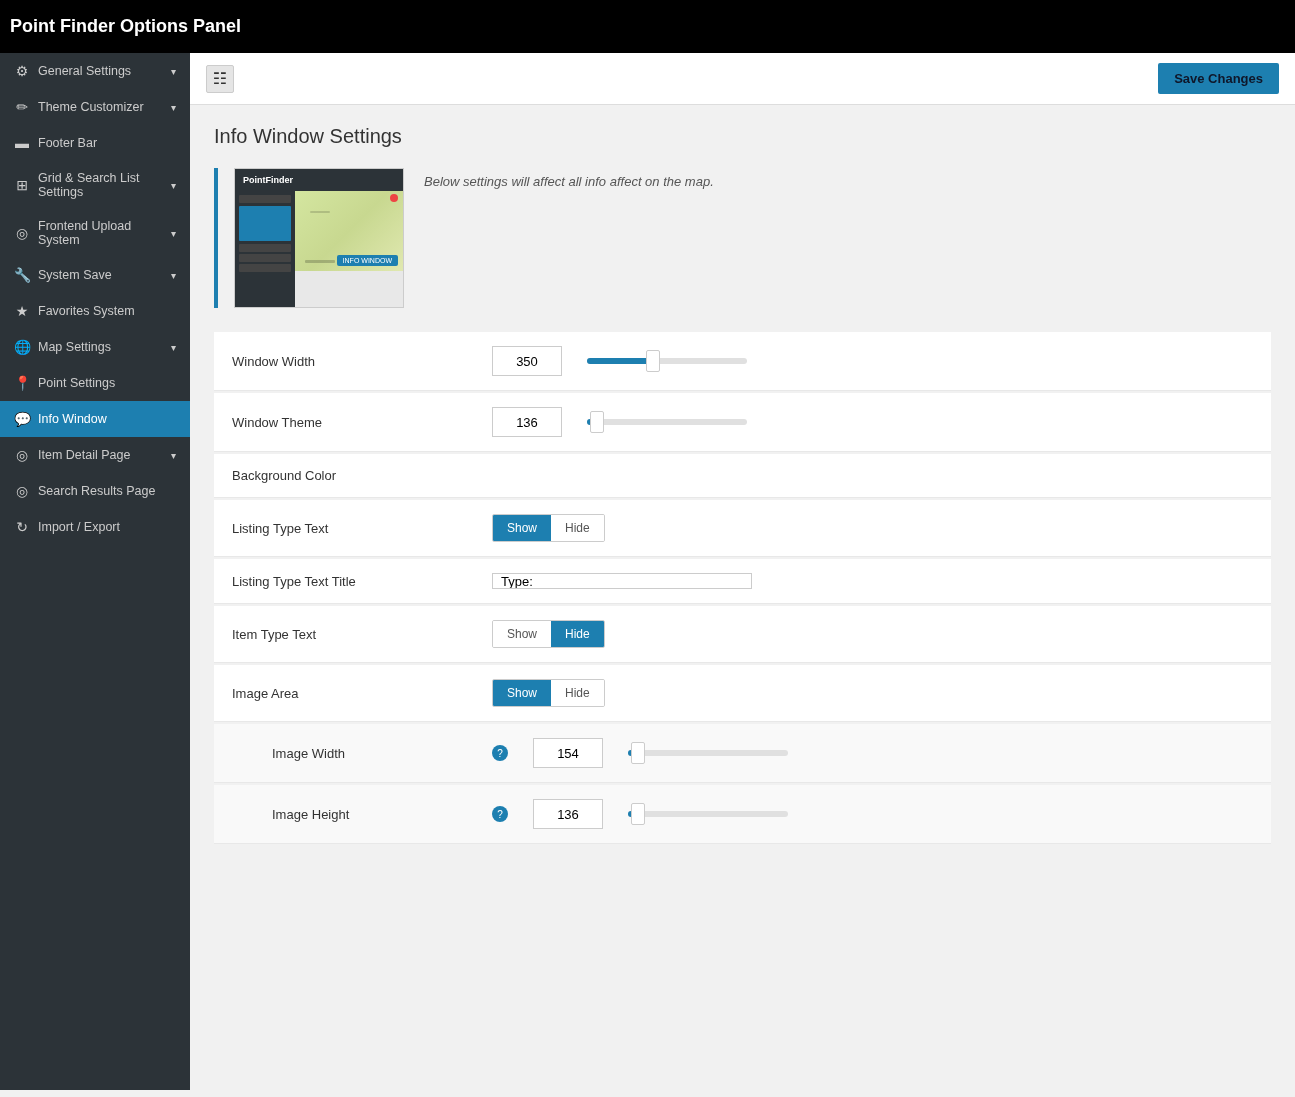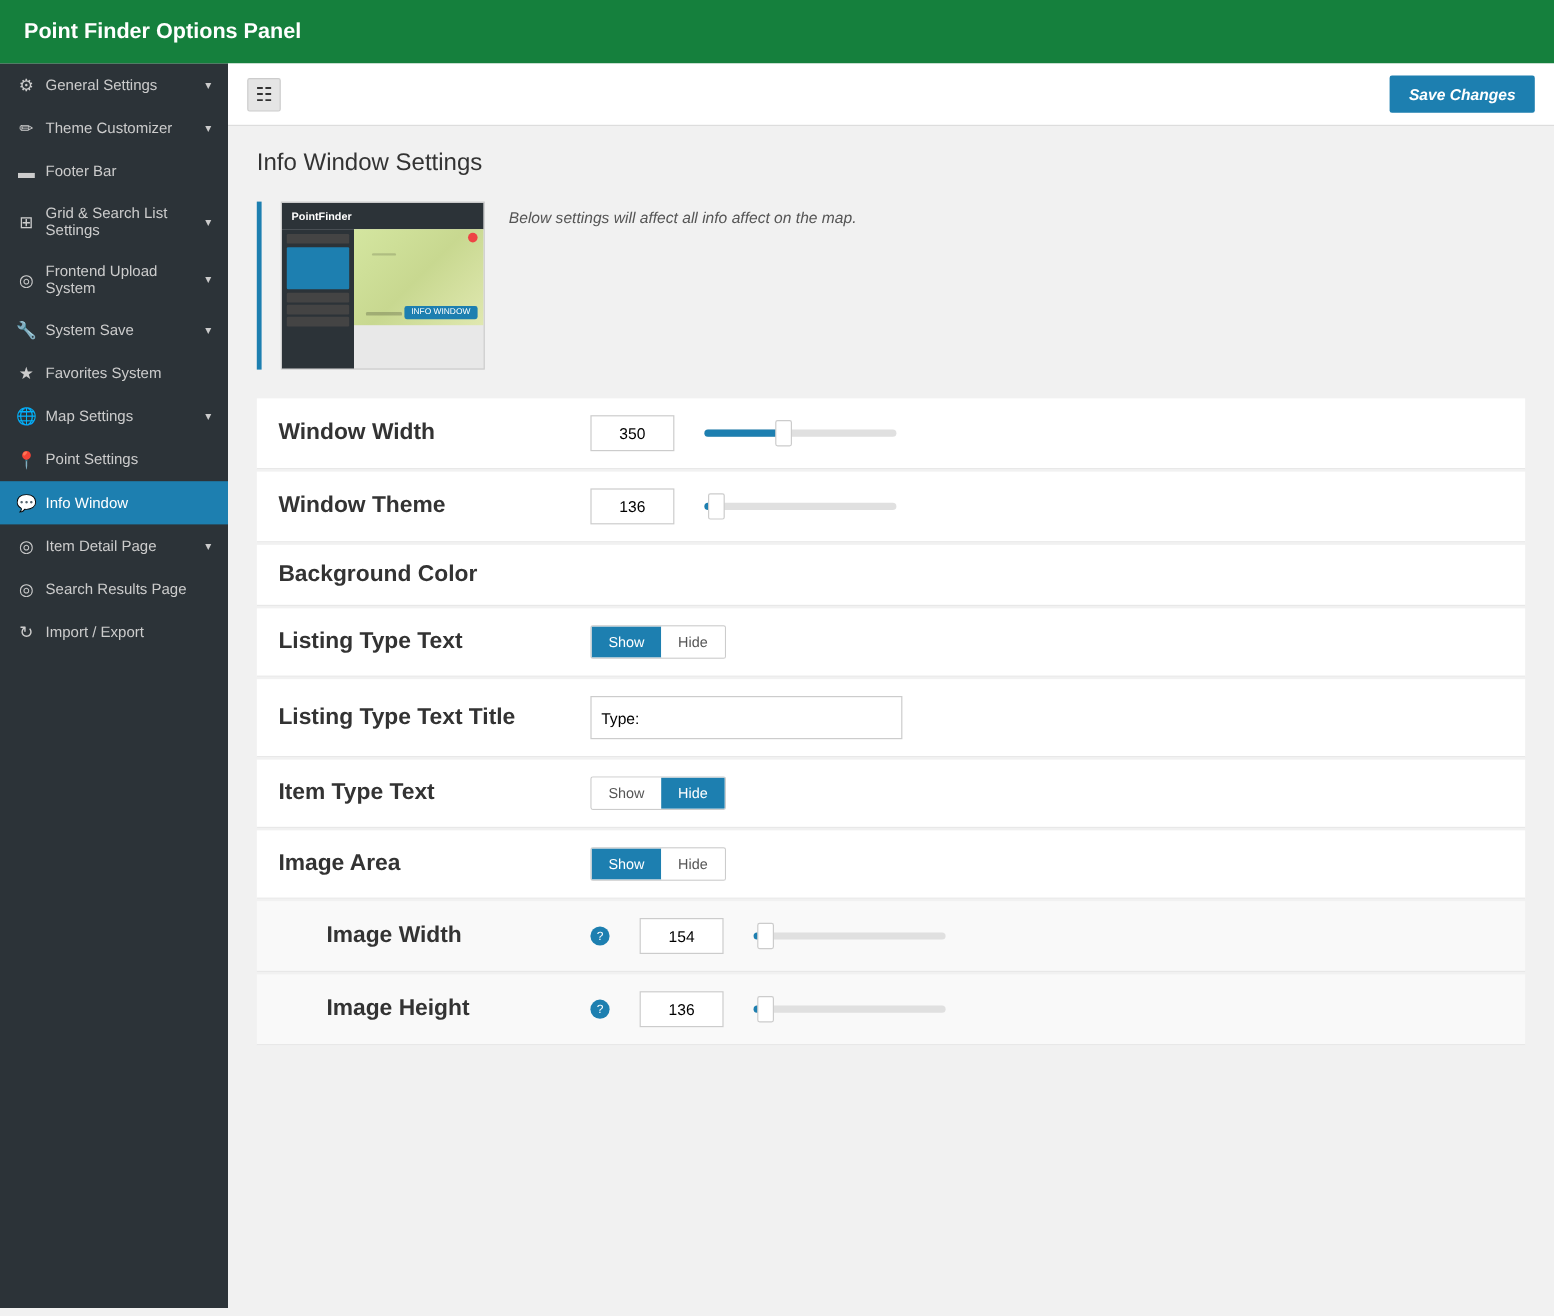--- a/index.html
+++ b/index.html
@@ -1,22 +1,22 @@
 <!DOCTYPE html>
 <html><head>
   <meta charset="utf-8">
   <style>
     * { box-sizing: border-box; margin: 0; padding: 0; }
     body { font-family: -apple-system, BlinkMacSystemFont, "Segoe UI", Arial, sans-serif; font-size: 13px; background: #f1f1f1; color: #333; }
 
     
     .header {
-      background: #15803d;
+      background: #000000;
       color: #fff;
-      padding: 16px 20px;
+      padding: 16px 10px;
       font-size: 18px;
       font-weight: bold;
     }
 
     
     .layout {
       display: flex;
       min-height: calc(100vh - 60px);
     }
 
@@ -62,28 +62,27 @@
       height: 28px;
       background: #e5e5e5;
       border: 1px solid #ccc;
       display: flex; align-items: center; justify-content: center;
       font-size: 16px;
       cursor: pointer;
       border-radius: 2px;
     }
     .save-btn {
       background: #1d7fb0;
-      color: #ffffff;
+      color: #0f172a;
       border: none;
       padding: 8px 16px;
       cursor: pointer;
       font-size: 13px;
       border-radius: 2px;
       font-weight: 600;
-      font-style: italic;
     }
 
     
     .content {
       padding: 20px 24px;
     }
     .page-title {
       font-size: 20px;
       font-weight: 400;
       color: #333;
@@ -135,22 +134,22 @@
       display: flex;
       align-items: center;
       padding: 16px 0;
       border-bottom: 1px solid #e8e8e8;
       background: #fff;
       margin-bottom: 2px;
       padding: 14px 18px;
     }
     .setting-label {
       width: 260px;
-      font-weight: 700;
-      font-size: 19px;
+      font-weight: 400;
+      font-size: 13px;
       flex-shrink: 0;
     }
     .setting-control {
       flex: 1;
       display: flex;
       align-items: center;
       gap: 25px;
     }
 
     
@@ -218,21 +217,21 @@
       color: #555;
     }
     .toggle-btn.active {
       background: #1d7fb0;
       color: #fff;
     }
 
     
     .text-input {
       width: 260px;
-      height: 36px;
+      height: 16px;
       border: 1px solid #ccc;
       padding: 0 8px;
       font-size: 13px;
     }
 
     
     .q-icon {
       width: 16px; height: 16px;
       background: #1d7fb0;
       color: #fff;

